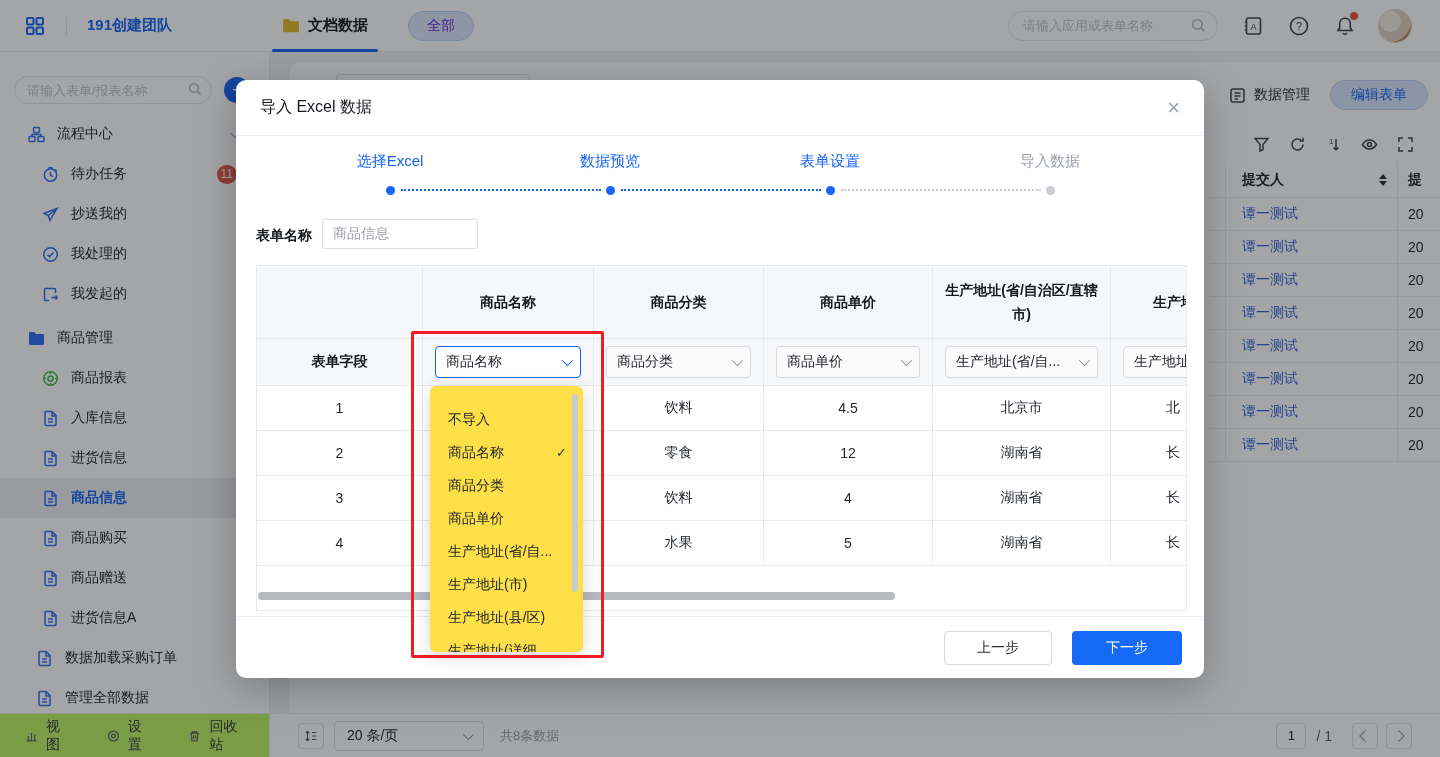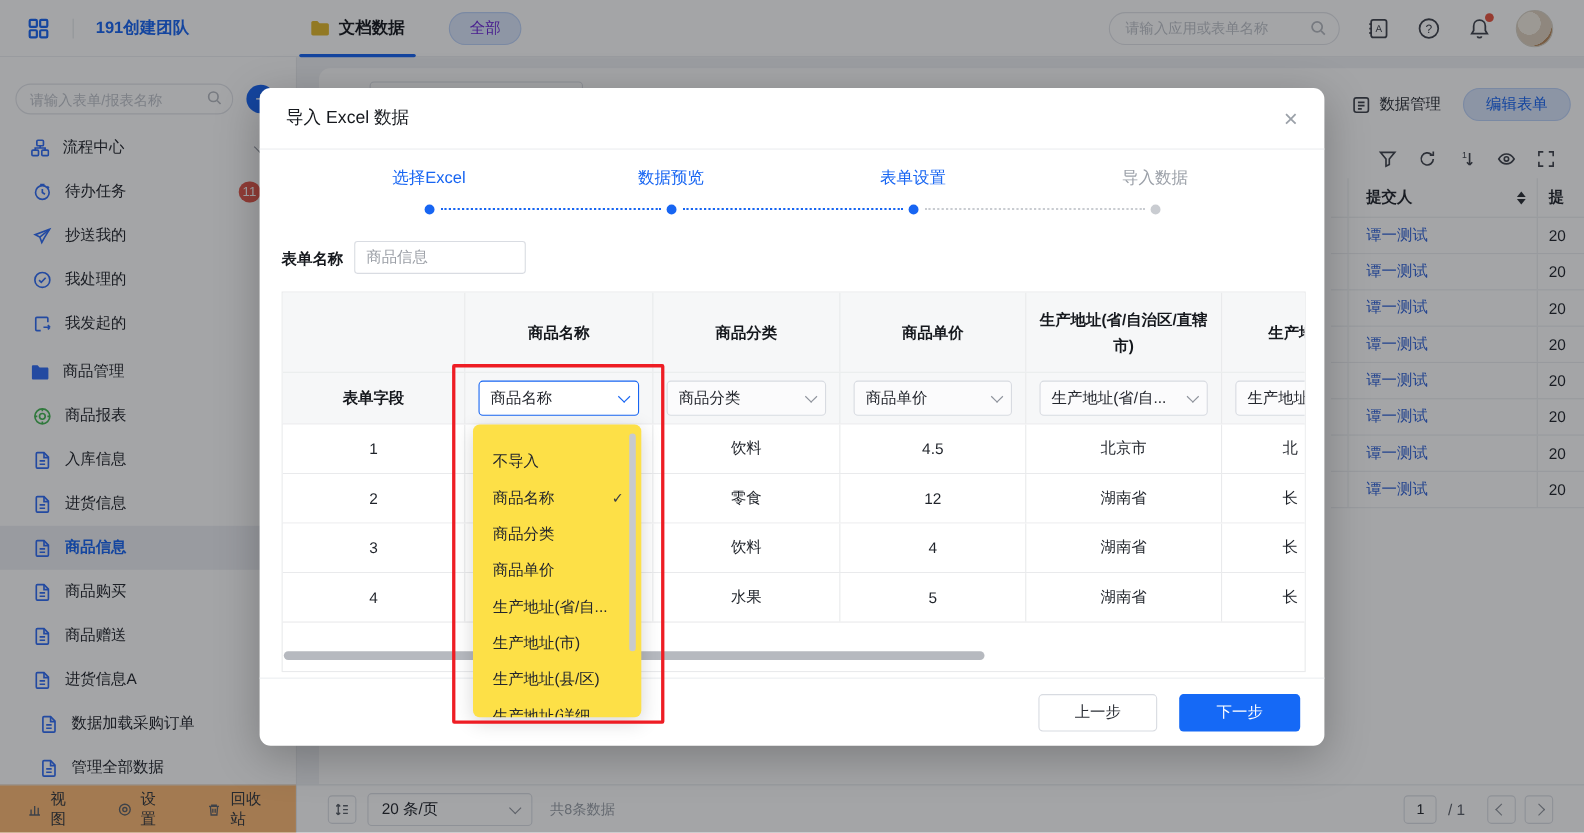--- a/index.html
+++ b/index.html
@@ -30,32 +30,32 @@
   .sidebar { position:absolute; left:0; top:52px; width:270px; height:705px; background:#fff; border-right:1px solid #e9ebee; z-index:1; }
   .sb-search { position:absolute; left:14px; top:24px; width:198px; height:28px; }
   .sb-search input { width:100%; height:100%; border:1px solid #e2e4e9; border-radius:14px; padding:0 28px 0 12px; font-size:13px; outline:none; }
   .sb-search input::placeholder { color:#c0c4cb; }
   .sb-search .mag { position:absolute; right:10px; top:6px; width:14px; height:14px; color:#b6bac1; }
   .sb-plus { position:absolute; left:224px; top:25px; width:26px; height:26px; border-radius:50%; background:#1765f2; color:#fff; display:flex; align-items:center; justify-content:center; font-size:17px; cursor:pointer; }
   .side-list { position:absolute; left:0; top:62px; right:0; }
   .side-row { height:40px; display:flex; align-items:center; gap:12px; cursor:pointer; font-size:14px; color:#23262d; }
   .side-row .icn { width:17px; height:17px; flex:0 0 17px; color:#2f6cf6; }
   .side-row.group { padding-left:28px; }
-  .side-row.child { padding-left:30px; }
+  .side-row.child { padding-left:42px; }
   .side-row.loose { padding-left:36px; }
   .side-row.sel { background:#edeff4; color:#1765f2; font-weight:bold; }
   .row-badge { margin-left:auto; margin-right:32px; min-width:19px; height:19px; border-radius:10px; background:#e2574b; color:#fff; font-size:12px; display:flex; align-items:center; justify-content:center; padding:0 4px; }
   .row-chev { margin-left:auto; margin-right:30px; }
   .gap-top { margin-top:4px; }
   .chev { width:8px; height:8px; border-right:1.6px solid #8d929b; border-bottom:1.6px solid #8d929b; display:inline-block; }
   .chev.down { transform:rotate(45deg) translateY(-2px); }
   .chev.left { transform:rotate(135deg); }
   .chev.right { transform:rotate(-45deg); }
   .chev.blue { border-color:#1765f2; }
-  .sb-footer { position:absolute; left:0; bottom:0; width:100%; height:44px; border-top:1px solid #e9ebee; display:flex; align-items:center; padding:0 25px; gap:38px; background:#fdba74; }
+  .sb-footer { position:absolute; left:0; bottom:0; width:100%; height:44px; border-top:1px solid #e9ebee; display:flex; align-items:center; padding:0 25px; gap:38px; background:#bef264; }
   .sbf-item { display:flex; align-items:center; gap:8px; color:#33373e; cursor:pointer; }
   .sbf-item .icn { width:16px; height:16px; color:#5a5f68; }
 
   
   .content { position:absolute; left:270px; top:52px; right:0; bottom:0; background:#f1f2f5; }
   .content-card { position:absolute; left:20px; top:10px; right:0; bottom:44px; background:#fff; border-radius:10px 0 0 0; }
   .manage-bar { position:absolute; left:14px; top:12px; display:flex; align-items:center; gap:14px; }
   .burger { width:18px; height:14px; color:#4a4e57; }
   .manage-select { width:194px; height:34px; border:1px solid #dcdfe5; border-radius:4px; display:flex; align-items:center; padding:0 12px; color:#23262d; background:#fff; cursor:pointer; }
   .manage-select .chev { margin-left:auto; }

